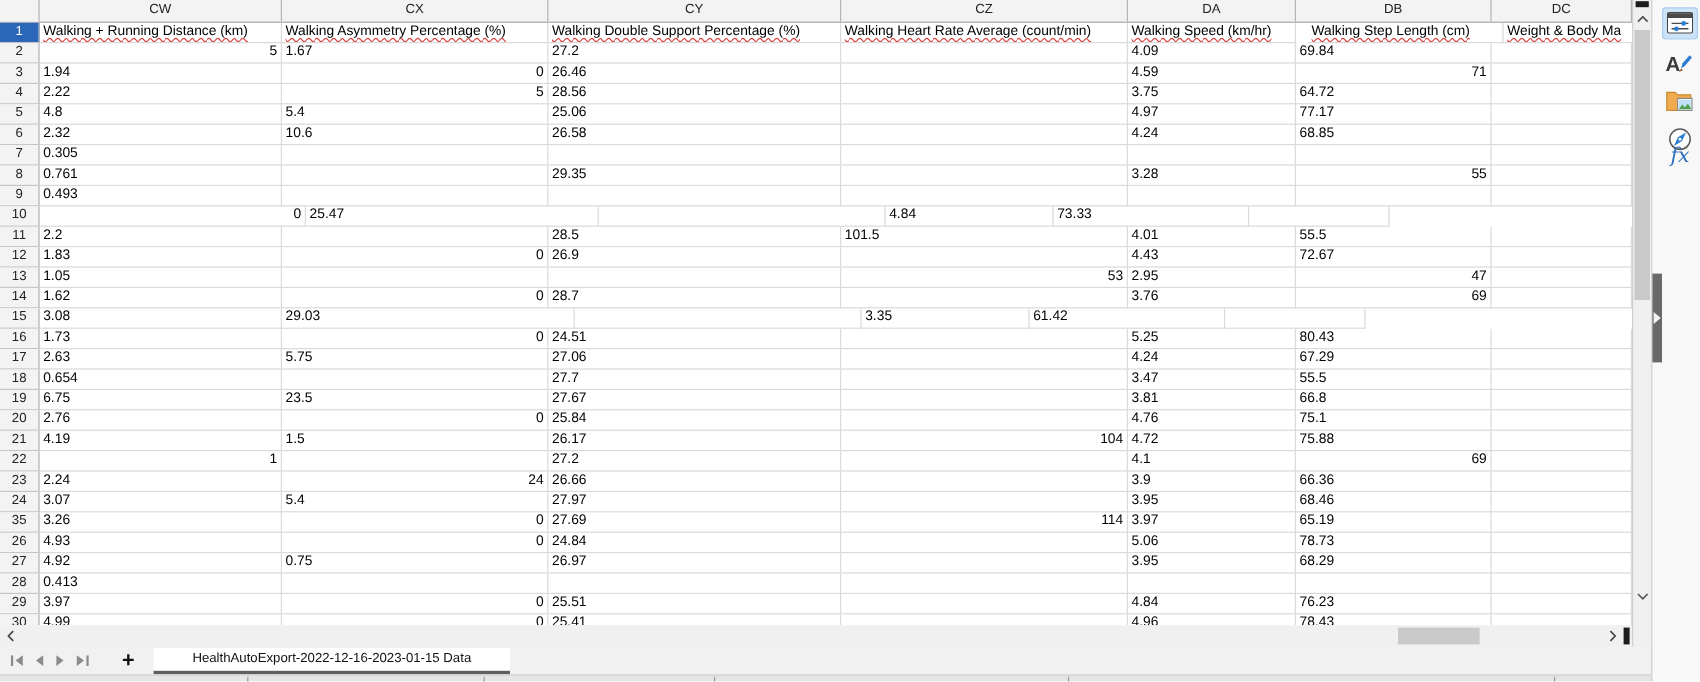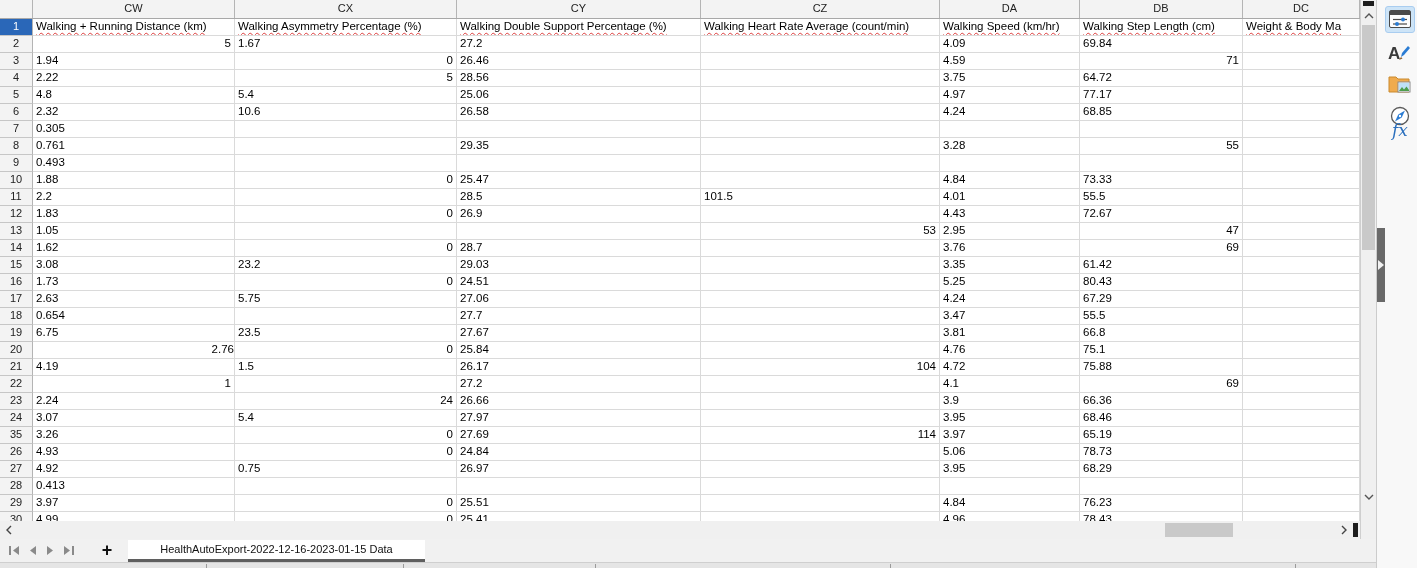--- a/index.html
+++ b/index.html
@@ -82,21 +82,21 @@
         <div class="colhead" style="width: 117px;">DC</div>
       </div>
     <div id="rows">
         <div class="row">
           <div class="rowhead sel">1</div>
           <div class="cell hdrcell" style="width: 202px;">Walking + Running Distance (km)</div>
           <div class="cell hdrcell" style="width: 222px;">Walking Asymmetry Percentage (%)</div>
           <div class="cell hdrcell" style="width: 244px;">Walking Double Support Percentage (%)</div>
           <div class="cell hdrcell" style="width: 239px;">Walking Heart Rate Average (count/min)</div>
           <div class="cell hdrcell" style="width: 140px;">Walking Speed (km/hr)</div>
-          <div class="cell hdrcell" style="width: 163px;">Walking Step Length (cm)</div>
+          <div class="cell hdrcell" style="width: 163px; margin-left: 10px;">Walking Step Length (cm)</div>
           <div class="cell hdrcell" style="width: 117px;">Weight &amp; Body Ma</div>
         </div>
         <div class="row">
           <div class="rowhead">2</div>
           <div class="cell num" style="width: 202px;">5</div>
           <div class="cell" style="width: 222px;">1.67</div>
           <div class="cell" style="width: 244px;">27.2</div>
           <div class="cell" style="width: 239px;"></div>
           <div class="cell" style="width: 140px;">4.09</div>
           <div class="cell" style="width: 163px;">69.84</div>
@@ -167,21 +167,20 @@
           <div class="cell" style="width: 202px;">0.493</div>
           <div class="cell" style="width: 222px;"></div>
           <div class="cell" style="width: 244px;"></div>
           <div class="cell" style="width: 239px;"></div>
           <div class="cell" style="width: 140px;"></div>
           <div class="cell" style="width: 163px;"></div>
           <div class="cell" style="width: 117px;"></div>
         </div>
         <div class="row">
           <div class="rowhead">10</div>
-          <div class="cell" style="width: 202px;">1.88</div>
           <div class="cell num" style="width: 222px;">0</div>
           <div class="cell" style="width: 244px;">25.47</div>
           <div class="cell" style="width: 239px;"></div>
           <div class="cell" style="width: 140px;">4.84</div>
           <div class="cell" style="width: 163px;">73.33</div>
           <div class="cell" style="width: 117px;"></div>
         </div>
         <div class="row">
           <div class="rowhead">11</div>
           <div class="cell" style="width: 202px;">2.2</div>
@@ -218,21 +217,20 @@
           <div class="cell num" style="width: 222px;">0</div>
           <div class="cell" style="width: 244px;">28.7</div>
           <div class="cell" style="width: 239px;"></div>
           <div class="cell" style="width: 140px;">3.76</div>
           <div class="cell num" style="width: 163px;">69</div>
           <div class="cell" style="width: 117px;"></div>
         </div>
         <div class="row">
           <div class="rowhead">15</div>
           <div class="cell" style="width: 202px;">3.08</div>
-          <div class="cell" style="width: 222px;">23.2</div>
           <div class="cell" style="width: 244px;">29.03</div>
           <div class="cell" style="width: 239px;"></div>
           <div class="cell" style="width: 140px;">3.35</div>
           <div class="cell" style="width: 163px;">61.42</div>
           <div class="cell" style="width: 117px;"></div>
         </div>
         <div class="row">
           <div class="rowhead">16</div>
           <div class="cell" style="width: 202px;">1.73</div>
           <div class="cell num" style="width: 222px;">0</div>
@@ -267,21 +265,21 @@
           <div class="cell" style="width: 202px;">6.75</div>
           <div class="cell" style="width: 222px;">23.5</div>
           <div class="cell" style="width: 244px;">27.67</div>
           <div class="cell" style="width: 239px;"></div>
           <div class="cell" style="width: 140px;">3.81</div>
           <div class="cell" style="width: 163px;">66.8</div>
           <div class="cell" style="width: 117px;"></div>
         </div>
         <div class="row">
           <div class="rowhead">20</div>
-          <div class="cell" style="width: 202px; text-align: right;">2.76</div>
+          <div class="cell" style="width: 202px;">2.76</div>
           <div class="cell num" style="width: 222px;">0</div>
           <div class="cell" style="width: 244px;">25.84</div>
           <div class="cell" style="width: 239px;"></div>
           <div class="cell" style="width: 140px;">4.76</div>
           <div class="cell" style="width: 163px;">75.1</div>
           <div class="cell" style="width: 117px;"></div>
         </div>
         <div class="row">
           <div class="rowhead">21</div>
           <div class="cell" style="width: 202px;">4.19</div>

